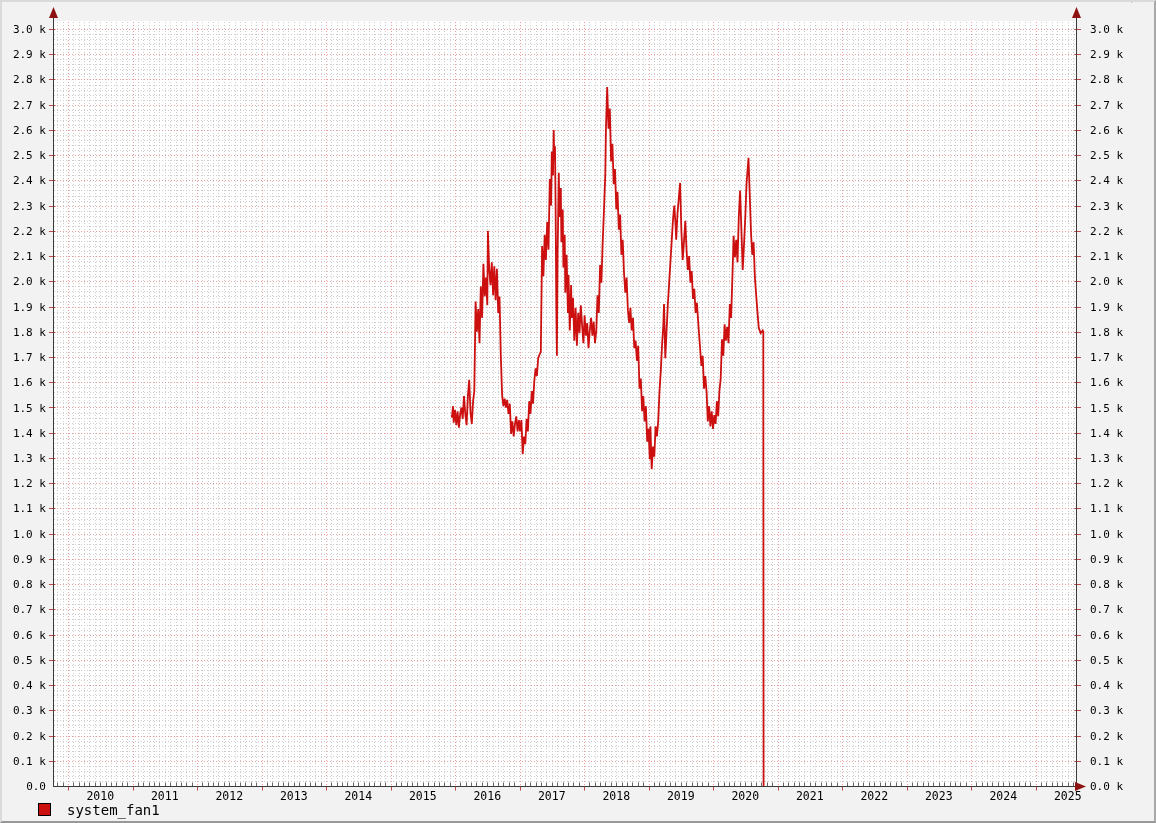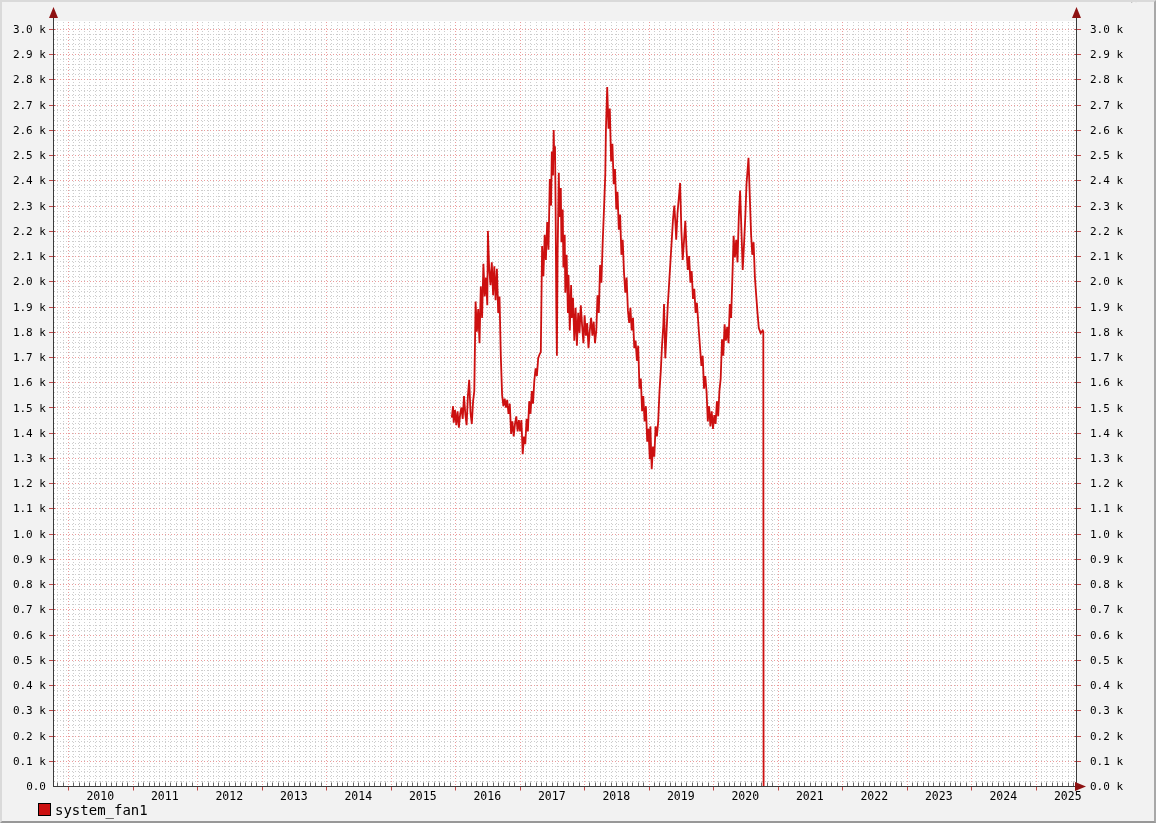--- a/index.html
+++ b/index.html
@@ -15,21 +15,21 @@
   }
   .graph svg{position:absolute;left:0;top:0;}
   .watermark{
     position:absolute;top:8px;right:15px;
     transform:rotate(90deg);transform-origin:top right;
     font:9px "DejaVu Sans Mono","Liberation Mono",monospace;
     letter-spacing:7px;color:#b6b6b6;white-space:nowrap;
   }
   .legend{
     position:absolute;left:36px;top:799px;
-    display:flex;align-items:center;gap:4px;height:17px;
+    display:flex;align-items:center;gap:16px;height:17px;
   }
   .legend .swatch{
     width:11px;height:11px;border:1px solid #000;background:#cc1010;display:inline-block;
   }
   .legend .legend-label{
     font:14px "DejaVu Sans Mono","Liberation Mono",monospace;color:#000;
   }
 </style>
 </head>
 <body>

